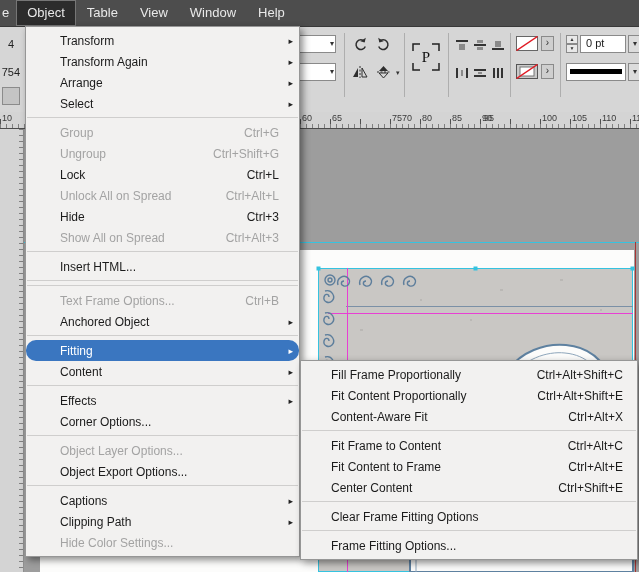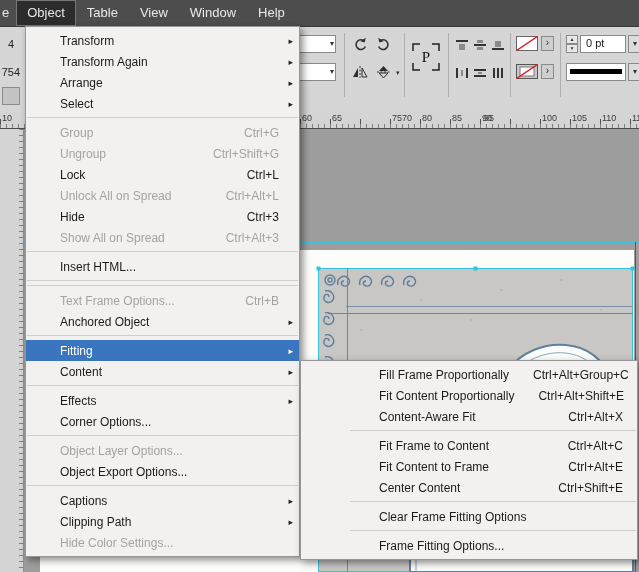--- a/index.html
+++ b/index.html
@@ -65,29 +65,29 @@
     background-image:repeating-linear-gradient(180deg,#808080 0 1px,transparent 1px 6px);
     background-size:4px 100%;background-position:right top;background-repeat:no-repeat;
   }
   .artwork{position:absolute;left:0;top:0;}
   
   .menu{
     position:absolute;background:#f2f1f0;border:1px solid #969696;
     box-shadow:3px 3px 7px rgba(0,0,0,.45);padding:3px 0;box-sizing:border-box;z-index:30;
   }
   .object-menu{left:25px;top:26px;width:275px;}
-  .fitting-submenu{left:300px;top:360px;width:338px;padding-left:48px;}
+  .fitting-submenu{left:300px;top:360px;width:338px;}
   .menu-item{display:flex;align-items:center;height:21px;padding:0 6px 0 34px;
     font-size:12px;color:#1b1b1b;cursor:default;}
   .fitting-submenu .menu-item{padding:0 14px 0 30px;}
   .mi-label{white-space:nowrap;}
   .mi-shortcut{margin-left:auto;padding-left:24px;white-space:nowrap;}
   .mi-arrow{width:14px;text-align:right;font-size:9px;color:#222;}
   .menu-item.disabled,.menu-item.disabled .mi-arrow{color:#a3a3a3;}
-  .menu-item.highlighted{background:var(--menu-highlight,#3a76c0);color:#fff;}
+  .menu-item.highlighted{background:var(--menu-highlight,#3a76c0);color:#fff;border-radius:10px;}
   .menu-item.highlighted .mi-arrow{color:#fff;}
   .menu-sep{height:1px;background:#cfcecd;margin:3px 1px 4px 1px;}
 </style>
 </head>
 <body>
 
 <div class="app">
 
   <div class="doc-area">
     <svg class="artwork" width="639" height="443" viewBox="0 0 639 443">
@@ -426,21 +426,21 @@
       <div class="menu-item disabled">
         <span class="mi-label">Hide Color Settings...</span>
         <span class="mi-shortcut"></span>
         <span class="mi-arrow"></span>
       </div>
     </div>
 
   <div class="menu fitting-submenu" id="fitting-submenu">
       <div class="menu-item">
         <span class="mi-label">Fill Frame Proportionally</span>
-        <span class="mi-shortcut">Ctrl+Alt+Group+C</span>
+        <span class="mi-shortcut">Ctrl+Alt+Shift+C</span>
       </div>
       <div class="menu-item">
         <span class="mi-label">Fit Content Proportionally</span>
         <span class="mi-shortcut">Ctrl+Alt+Shift+E</span>
       </div>
       <div class="menu-item">
         <span class="mi-label">Content-Aware Fit</span>
         <span class="mi-shortcut">Ctrl+Alt+X</span>
       </div>
       <div class="menu-sep"></div>

